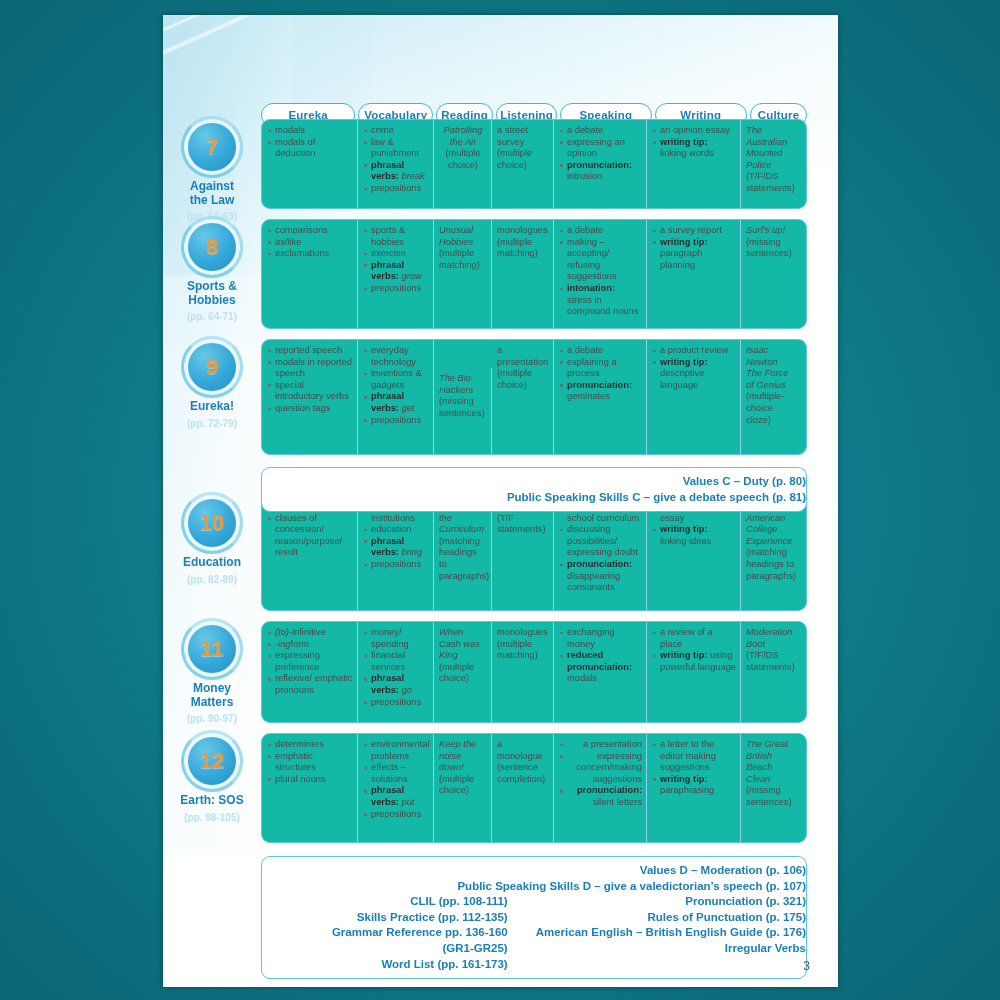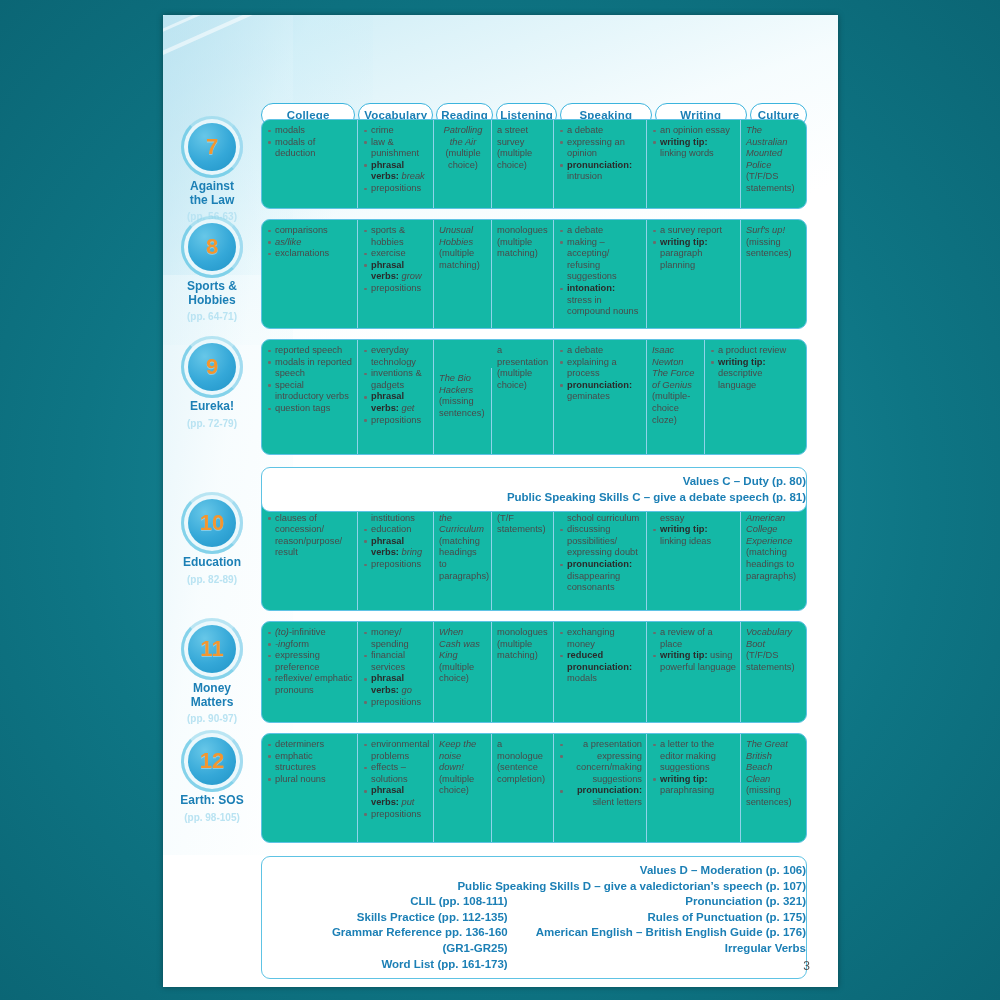--- a/index.html
+++ b/index.html
@@ -150,21 +150,21 @@
 
 <div id="page">
   <div class="wash"></div>
   <div class="wash2"></div>
   <div class="wash3"></div>
   <div class="streak" style="left:-10px;top:0px;width:260px;height:5px;"></div>
   <div class="streak" style="left:-10px;top:18px;width:230px;height:3px;"></div>
   <div class="streak" style="left:-10px;top:40px;width:205px;height:4px;"></div>
 
   <div id="hdrrow">
-      <div class="hdr" style="width: 96px;">College</div>
+      <div class="hdr" style="width: 96px;">Eureka</div>
       <div class="hdr" style="width: 76px;">Vocabulary</div>
       <div class="hdr" style="width: 58px;">Reading</div>
       <div class="hdr" style="width: 62px;">Listening</div>
       <div class="hdr" style="width: 93px;">Speaking</div>
       <div class="hdr" style="width: 94px;">Writing</div>
       <div class="hdr" style="width: 58px;">Culture</div>
     </div>
 
   <div id="rows">
       <div class="unit" style="top: 108px; position: absolute;">
@@ -308,31 +308,31 @@
           <div class="cell" style="width: 62px;">
             <div>a presentation (multiple choice)</div>
           </div>
           <div class="cell" style="width: 93px;">
             <ul>
               <li>a debate</li>
               <li>explaining a process</li>
               <li><b>pronunciation:</b> geminates</li>
             </ul>
           </div>
+          <div class="cell" style="width: 94px;">
+            <ul>
+              <li>a product review</li>
+              <li><b>writing tip:</b> descriptive language</li>
+            </ul>
+          </div>
           <div class="cell" style="width: 58px;">
             <div>
               <div><i>Isaac Newton The Force of Genius</i></div>
               <div>(multiple-choice cloze)</div>
             </div>
-          </div>
-          <div class="cell" style="width: 94px;">
-            <ul>
-              <li>a product review</li>
-              <li><b>writing tip:</b> descriptive language</li>
-            </ul>
           </div>
         </div>
       </div>
       <div class="unit" style="top: 484px; position: absolute;">
         <div class="badge">
           <span>10</span>
         </div>
         <div class="uname">Education</div>
         <div class="upages">(pp. 82-89)</div>
       </div>
@@ -423,21 +423,21 @@
             </ul>
           </div>
           <div class="cell" style="width: 94px;">
             <ul>
               <li>a review of a place</li>
               <li><b>writing tip:</b> using powerful language</li>
             </ul>
           </div>
           <div class="cell" style="width: 58px;">
             <div>
-              <div><i>Vocabulary Boot</i></div>
+              <div><i>Moderation Boot</i></div>
               <div>(T/F/DS statements)</div>
             </div>
           </div>
         </div>
       </div>
       <div class="unit" style="top: 722px; position: absolute;">
         <div class="badge">
           <span>12</span>
         </div>
         <div class="uname">Earth: SOS</div>

